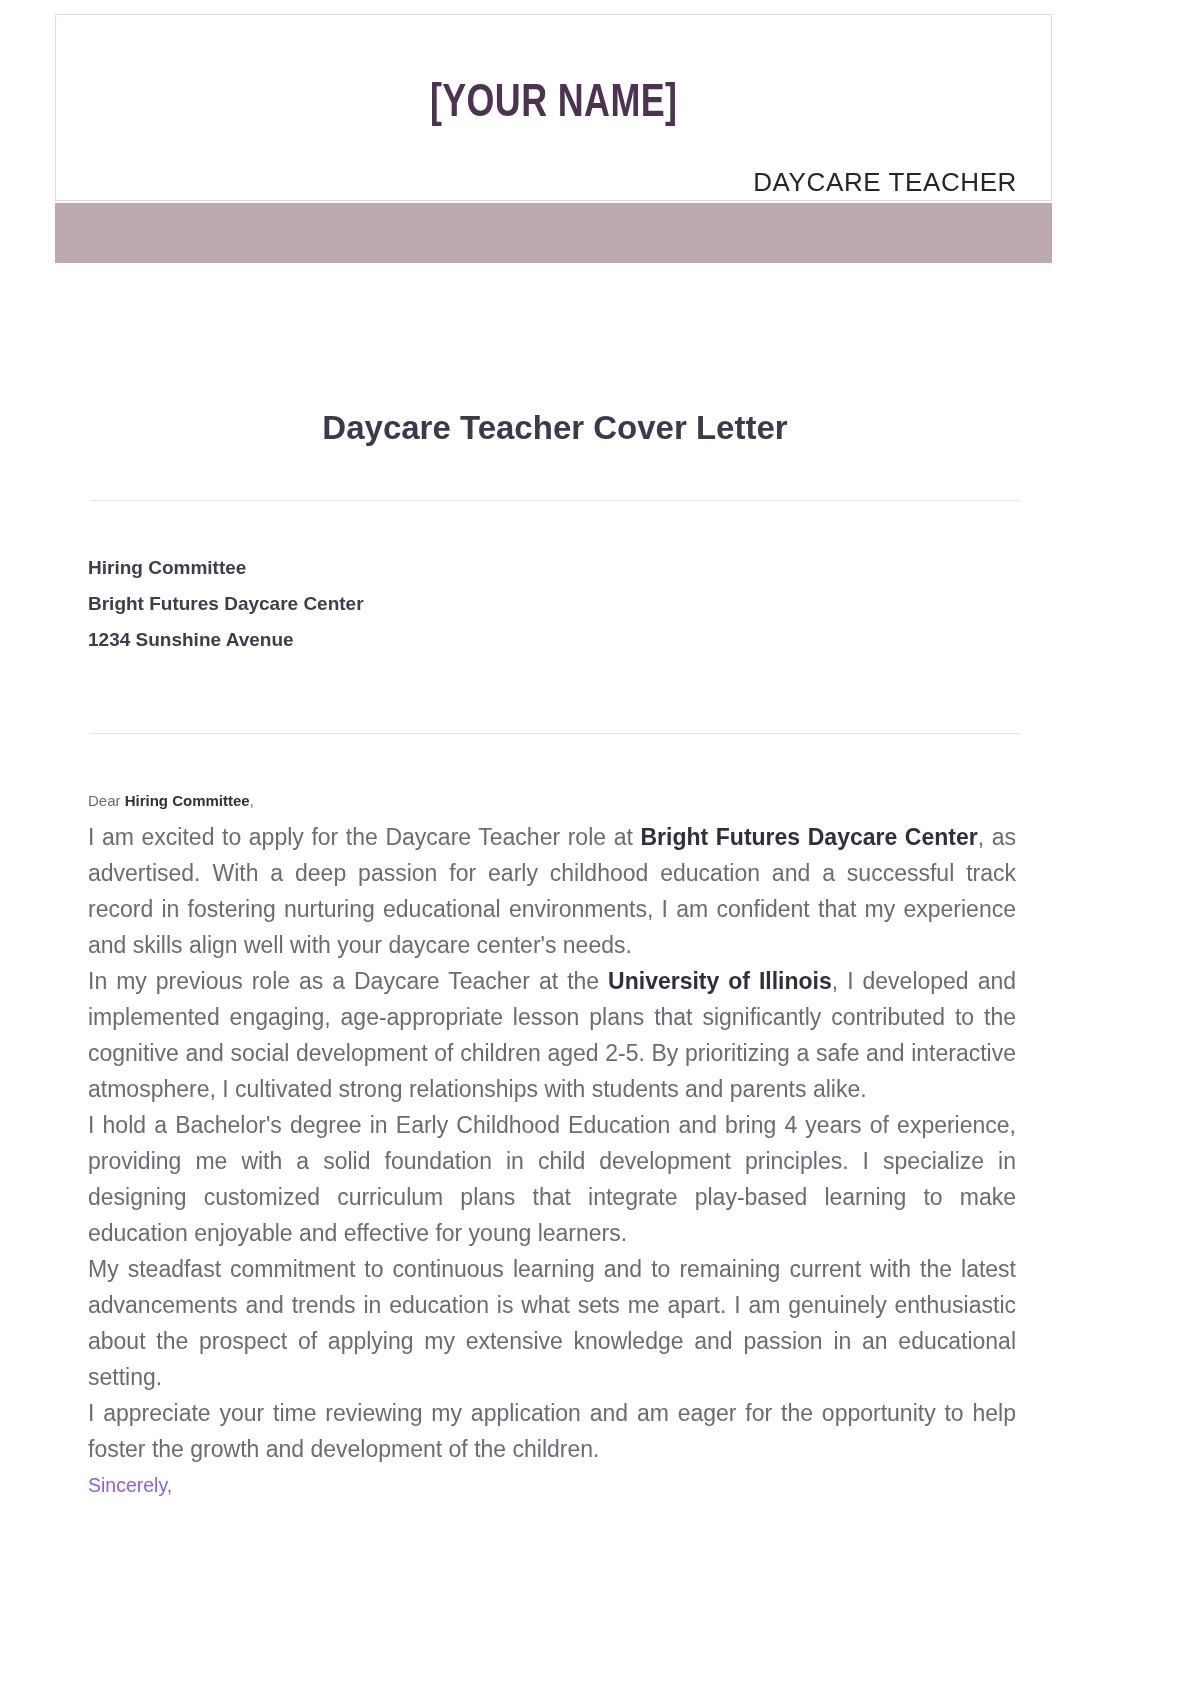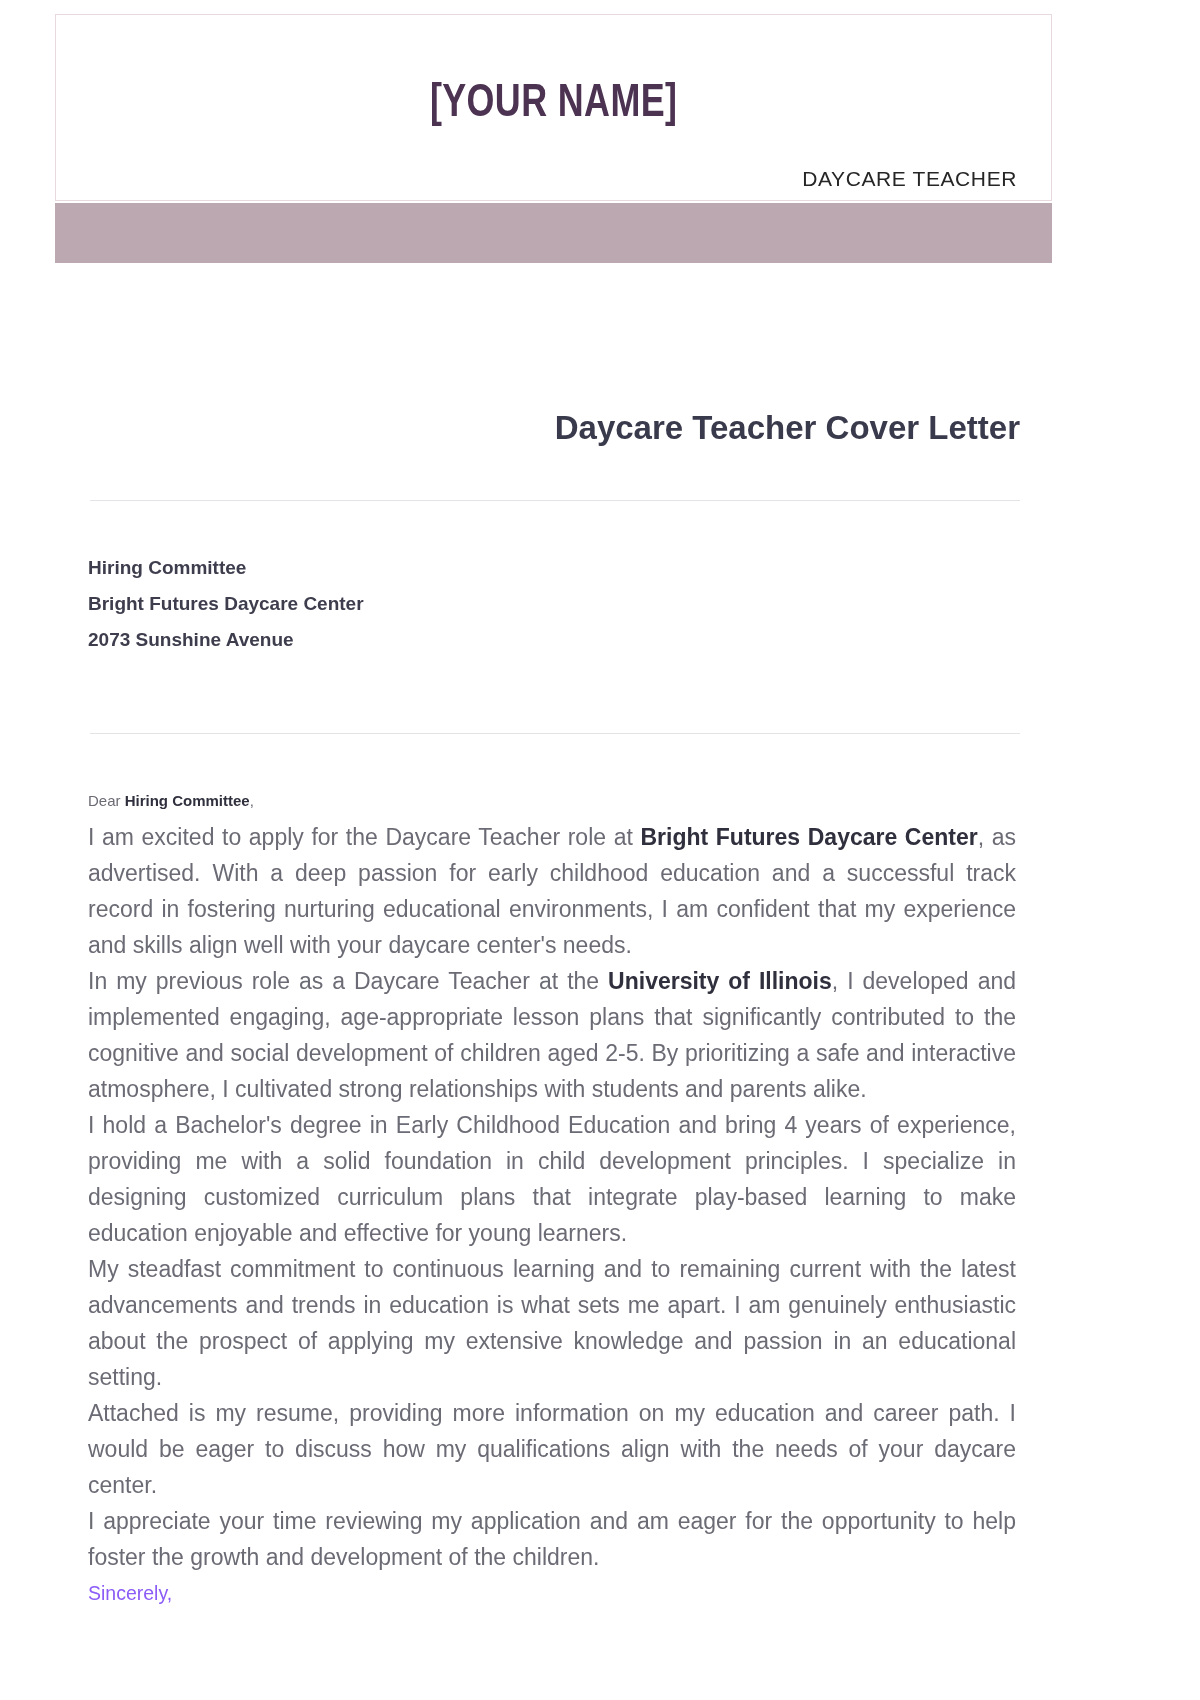--- a/index.html
+++ b/index.html
@@ -55,42 +55,42 @@
   .job-title-line {
     position: absolute;
     right: 34px;
     top: 152px;
     text-align: right;
   }
 
   .job-title {
     font-family: "Liberation Sans", sans-serif;
     font-weight: normal;
-    font-size: 21px;
+    font-size: 26px;
     letter-spacing: 0.6px;
     color: #262626;
     white-space: nowrap;
   }
 
   .accent-bar {
     position: absolute;
     left: 55px;
     top: 203px;
     width: 997px;
     height: 60px;
     background: #bba8b0;
   }
 
   
   .doc-title {
     position: absolute;
     left: 90px;
     top: 408px;
     width: 930px;
-    text-align: right;
+    text-align: center;
     font-family: "Liberation Sans", sans-serif;
     font-weight: bold;
     font-size: 33px;
     line-height: 1.2;
     color: #3a3a4d;
   }
 
   .rule {
     position: absolute;
     left: 90px;
@@ -166,38 +166,37 @@
 
   <div class="accent-bar"></div>
 
   <div class="doc-title">Daycare Teacher Cover Letter</div>
 
   <div class="rule rule-top"></div>
 
   <div class="recipient">
     <div class="recipient-line">Hiring Committee</div>
     <div class="recipient-line">Bright Futures Daycare Center</div>
-    <div class="recipient-line">2073 Sunshine Avenue</div>
+    <div class="recipient-line">1234 Sunshine Avenue</div>
   </div>
 
   <div class="rule rule-mid"></div>
 
   <div class="body">
 
     <p class="salutation"><span>Dear </span><b>Hiring Committee</b><span>,</span></p>
 
     <p class="para"><span>I am excited to apply for the Daycare Teacher role at </span><b>Bright Futures Daycare Center</b><span>, as advertised. With a deep passion for early childhood education and a successful track record in fostering nurturing educational environments, I am confident that my experience and skills align well with your daycare center's needs.</span></p>
 
     <p class="para"><span>In my previous role as a Daycare Teacher at the </span><b>University of Illinois</b><span>, I developed and implemented engaging, age-appropriate lesson plans that significantly contributed to the cognitive and social development of children aged 2-5. By prioritizing a safe and interactive atmosphere, I cultivated strong relationships with students and parents alike.</span></p>
 
     <p class="para">I hold a Bachelor's degree in Early Childhood Education and bring 4 years of experience, providing me with a solid foundation in child development principles. I specialize in designing customized curriculum plans that integrate play-based learning to make education enjoyable and effective for young learners.</p>
 
     <p class="para">My steadfast commitment to continuous learning and to remaining current with the latest advancements and trends in education is what sets me apart. I am genuinely enthusiastic about the prospect of applying my extensive knowledge and passion in an educational setting.</p>
 
-    <p class="para">Attached is my resume, providing more information on my education and career path. I would be eager to discuss how my qualifications align with the needs of your daycare center.</p>
 
     <p class="para">I appreciate your time reviewing my application and am eager for the opportunity to help foster the growth and development of the children.</p>
 
     <p class="closing">Sincerely,</p>
 
   </div>
 
 </div>
 
 </body></html>

